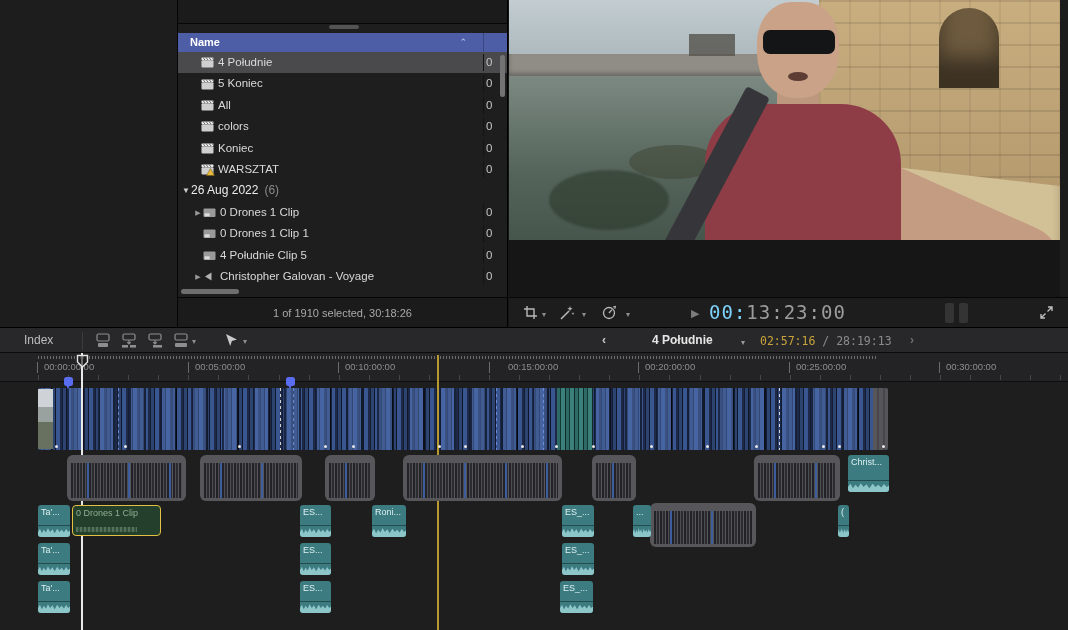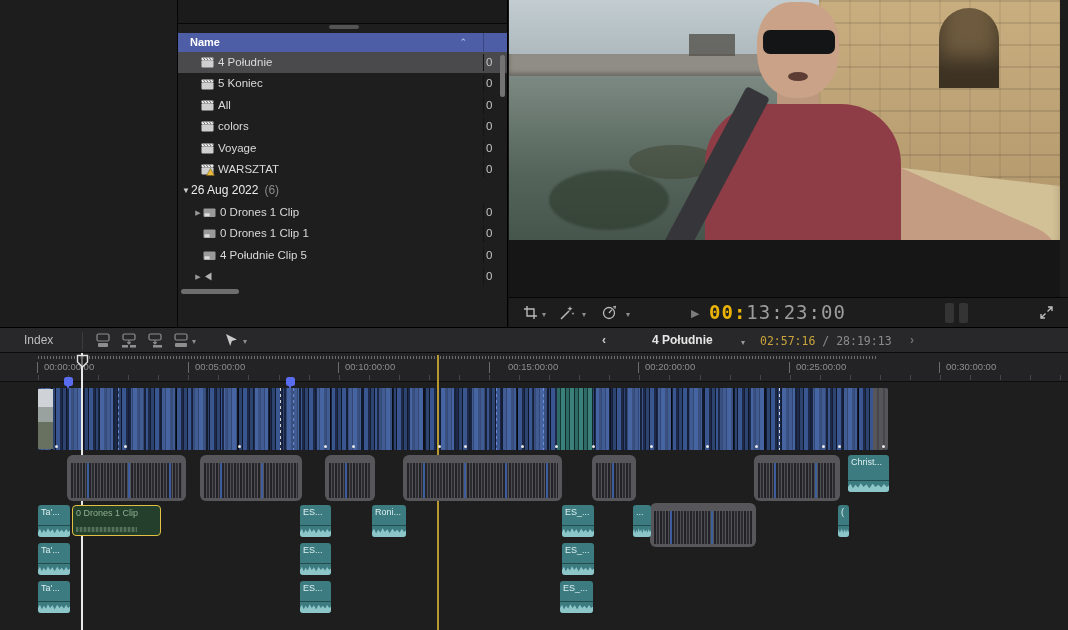--- a/index.html
+++ b/index.html
@@ -79,21 +79,21 @@
   #video .arm{position:absolute;left:352px;top:150px;width:230px;height:74px;background:#c49c82;
               border-radius:40px;transform:rotate(24deg);transform-origin:top left;}
   #viewer-right-strip{position:absolute;left:551px;top:0;width:8px;height:297px;background:#1c1c1d;}
   #viewer-toolbar{position:absolute;left:0;top:297px;width:559px;height:30px;background:#1d1d1e;
               border-top:1px solid #060606;}
   .vt-icon{position:absolute;top:7px;cursor:default;}
   .chev{position:absolute;top:12px;color:#8e8e8e;font-size:8px;}
   #play-icon{position:absolute;left:182px;top:9px;color:#7d7d7d;font-size:11px;}
   #viewer-timecode{position:absolute;left:200px;top:3px;font-family:"DejaVu Sans Mono",monospace;
               font-size:19px;letter-spacing:1px;color:#9c9c9c;}
-  #viewer-timecode .dim{color:#eab308;font-weight:bold;}
+  #viewer-timecode .dim{color:#7dd3fc;}
   .meter{position:absolute;top:5px;width:9px;height:20px;border-radius:2px;background:#343435;}
   #fullscreen-icon{position:absolute;left:530px;top:7px;}
 
   
   #tl-toolbar{position:absolute;left:0;top:327px;width:1068px;height:26px;background:#28282a;
               border-top:1px solid #000;border-bottom:1px solid #0b0b0c;}
   #index-button{position:absolute;left:24px;top:5px;color:#bdbdbd;font-size:12px;}
   #tt-sep{position:absolute;left:82px;top:4px;width:1px;height:18px;background:#3c3c3e;}
   .edit-icon{position:absolute;top:5px;}
   #tool-chev1{left:192px;}
@@ -226,21 +226,21 @@
         </div>
         <div class="brow item">
           <span class="disc" style="margin-left: 13px;"></span>
           <span class="ricon">
             <svg width="13" height="11" viewBox="0 0 13 11">
               <rect x="0.5" y="3.2" width="12" height="7.3" rx="1" fill="#cfcfcf"></rect>
               <rect x="0.5" y="0.5" width="12" height="2.4" rx="0.6" fill="#ededed"></rect>
               <path d="M2 .5L4 3M5 .5L7 3M8 .5L10 3M11 .5L12.8 2.6" stroke="#5a5a5a" stroke-width="0.9"></path>
             </svg>
           </span>
-          <span class="rlabel">Voyage</span>
+          <span class="rlabel">Koniec</span>
           <span class="rowdiv"></span>
           <span class="rvalue">0</span>
         </div>
         <div class="brow item">
           <span class="disc" style="margin-left: 13px;"></span>
           <span class="ricon">
             <svg width="14" height="12" viewBox="0 0 14 12">
               <rect x="0.5" y="3.2" width="12" height="7.3" rx="1" fill="#cfcfcf"></rect>
               <rect x="0.5" y="0.5" width="12" height="2.4" rx="0.6" fill="#ededed"></rect>
               <path d="M2 .5L4 3M5 .5L7 3M8 .5L10 3" stroke="#5a5a5a" stroke-width="0.9"></path>
@@ -292,26 +292,28 @@
           <span class="rowdiv"></span>
           <span class="rvalue">0</span>
         </div>
         <div class="brow child">
           <span class="disc" style="margin-left: 15px;">▶</span>
           <span class="ricon">
             <svg width="11" height="11" viewBox="0 0 11 11">
               <path d="M8.5 1.5L2 5.5l6.5 4z" fill="#b2b2b2"></path>
             </svg>
           </span>
+          <span class="rlabel">Christopher Galovan - Voyage</span>
           <span class="rowdiv"></span>
           <span class="rvalue">0</span>
         </div>
       </div>
     <div id="v-scrollbar"></div>
     <div id="h-scrollbar"></div>
+    <div id="browser-status">1 of 1910 selected, 30:18:26</div>
   </div>
 
   <div id="viewer">
     <div id="video">
       <div class="sea"></div>
       <div class="sky"></div>
       <div class="breakwater"></div>
       <div class="crane"></div>
       <div class="rock1"></div>
       <div class="rock2"></div>

